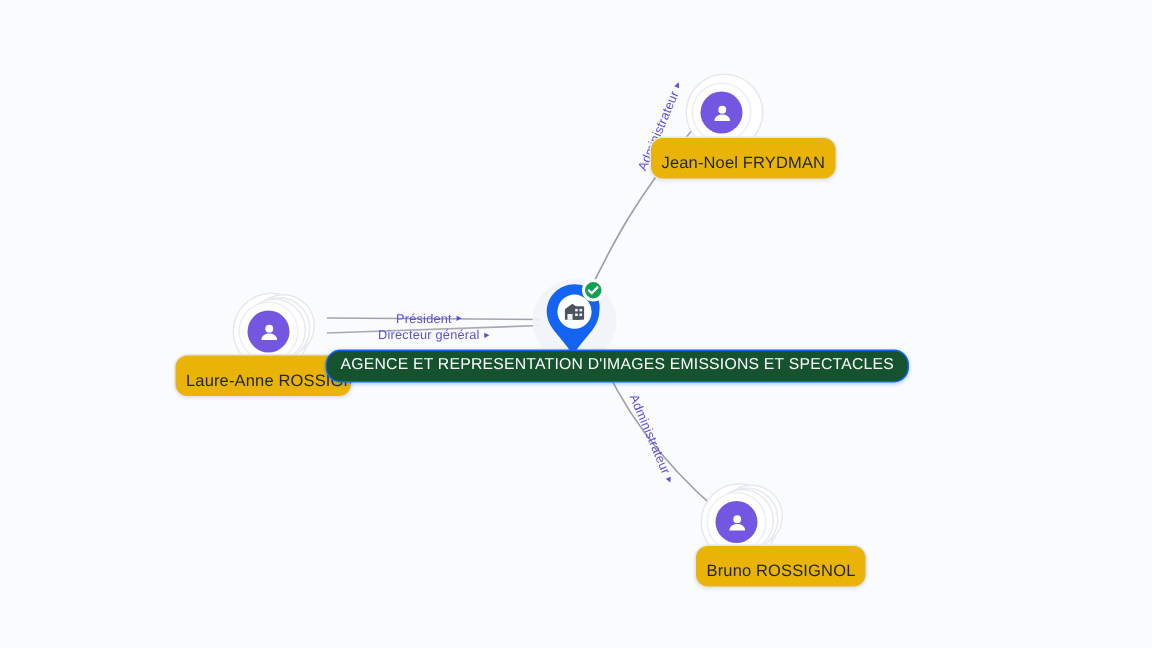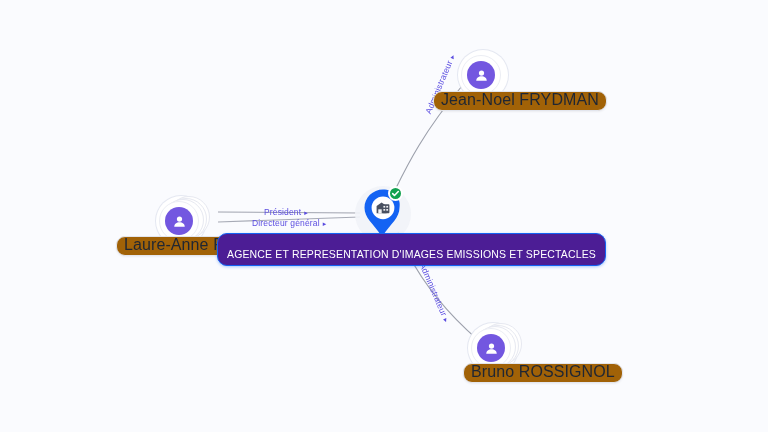--- a/index.html
+++ b/index.html
@@ -113,37 +113,37 @@
     display: flex;
     align-items: center;
     justify-content: center;
   }
   .pin-badge svg { display: block; }
 
   
   .node-label {
     position: absolute;
     white-space: nowrap;
-    font-size: 16px;
+    font-size: 11px;
     line-height: 14px;
     color: #1f2633;
-    background: #a16207;
+    background: #eab308;
     border: 1px solid #e3e6ee;
     border-radius: 9px;
-    padding: 1px 7px 3px 7px;
+    padding: 10px 7px 3px 7px;
     box-shadow: 0 1px 2px rgba(40,48,70,.07);
     letter-spacing: .1px;
   }
   .node-label.primary {
-    background: #4c1d95;
+    background: #14532d;
     border-color: #1463f3;
     color: #ffffff;
     border-radius: 10px;
     font-size: 10.5px;
-    padding: 13px 9px 4px 9px;
+    padding: 2px 9px 4px 9px;
     letter-spacing: .15px;
     box-shadow: 0 1px 3px rgba(20,99,243,.35);
     z-index: 40;
   }
   .node-label.clipped {
     overflow: hidden;
     text-overflow: clip;
   }
 
   

